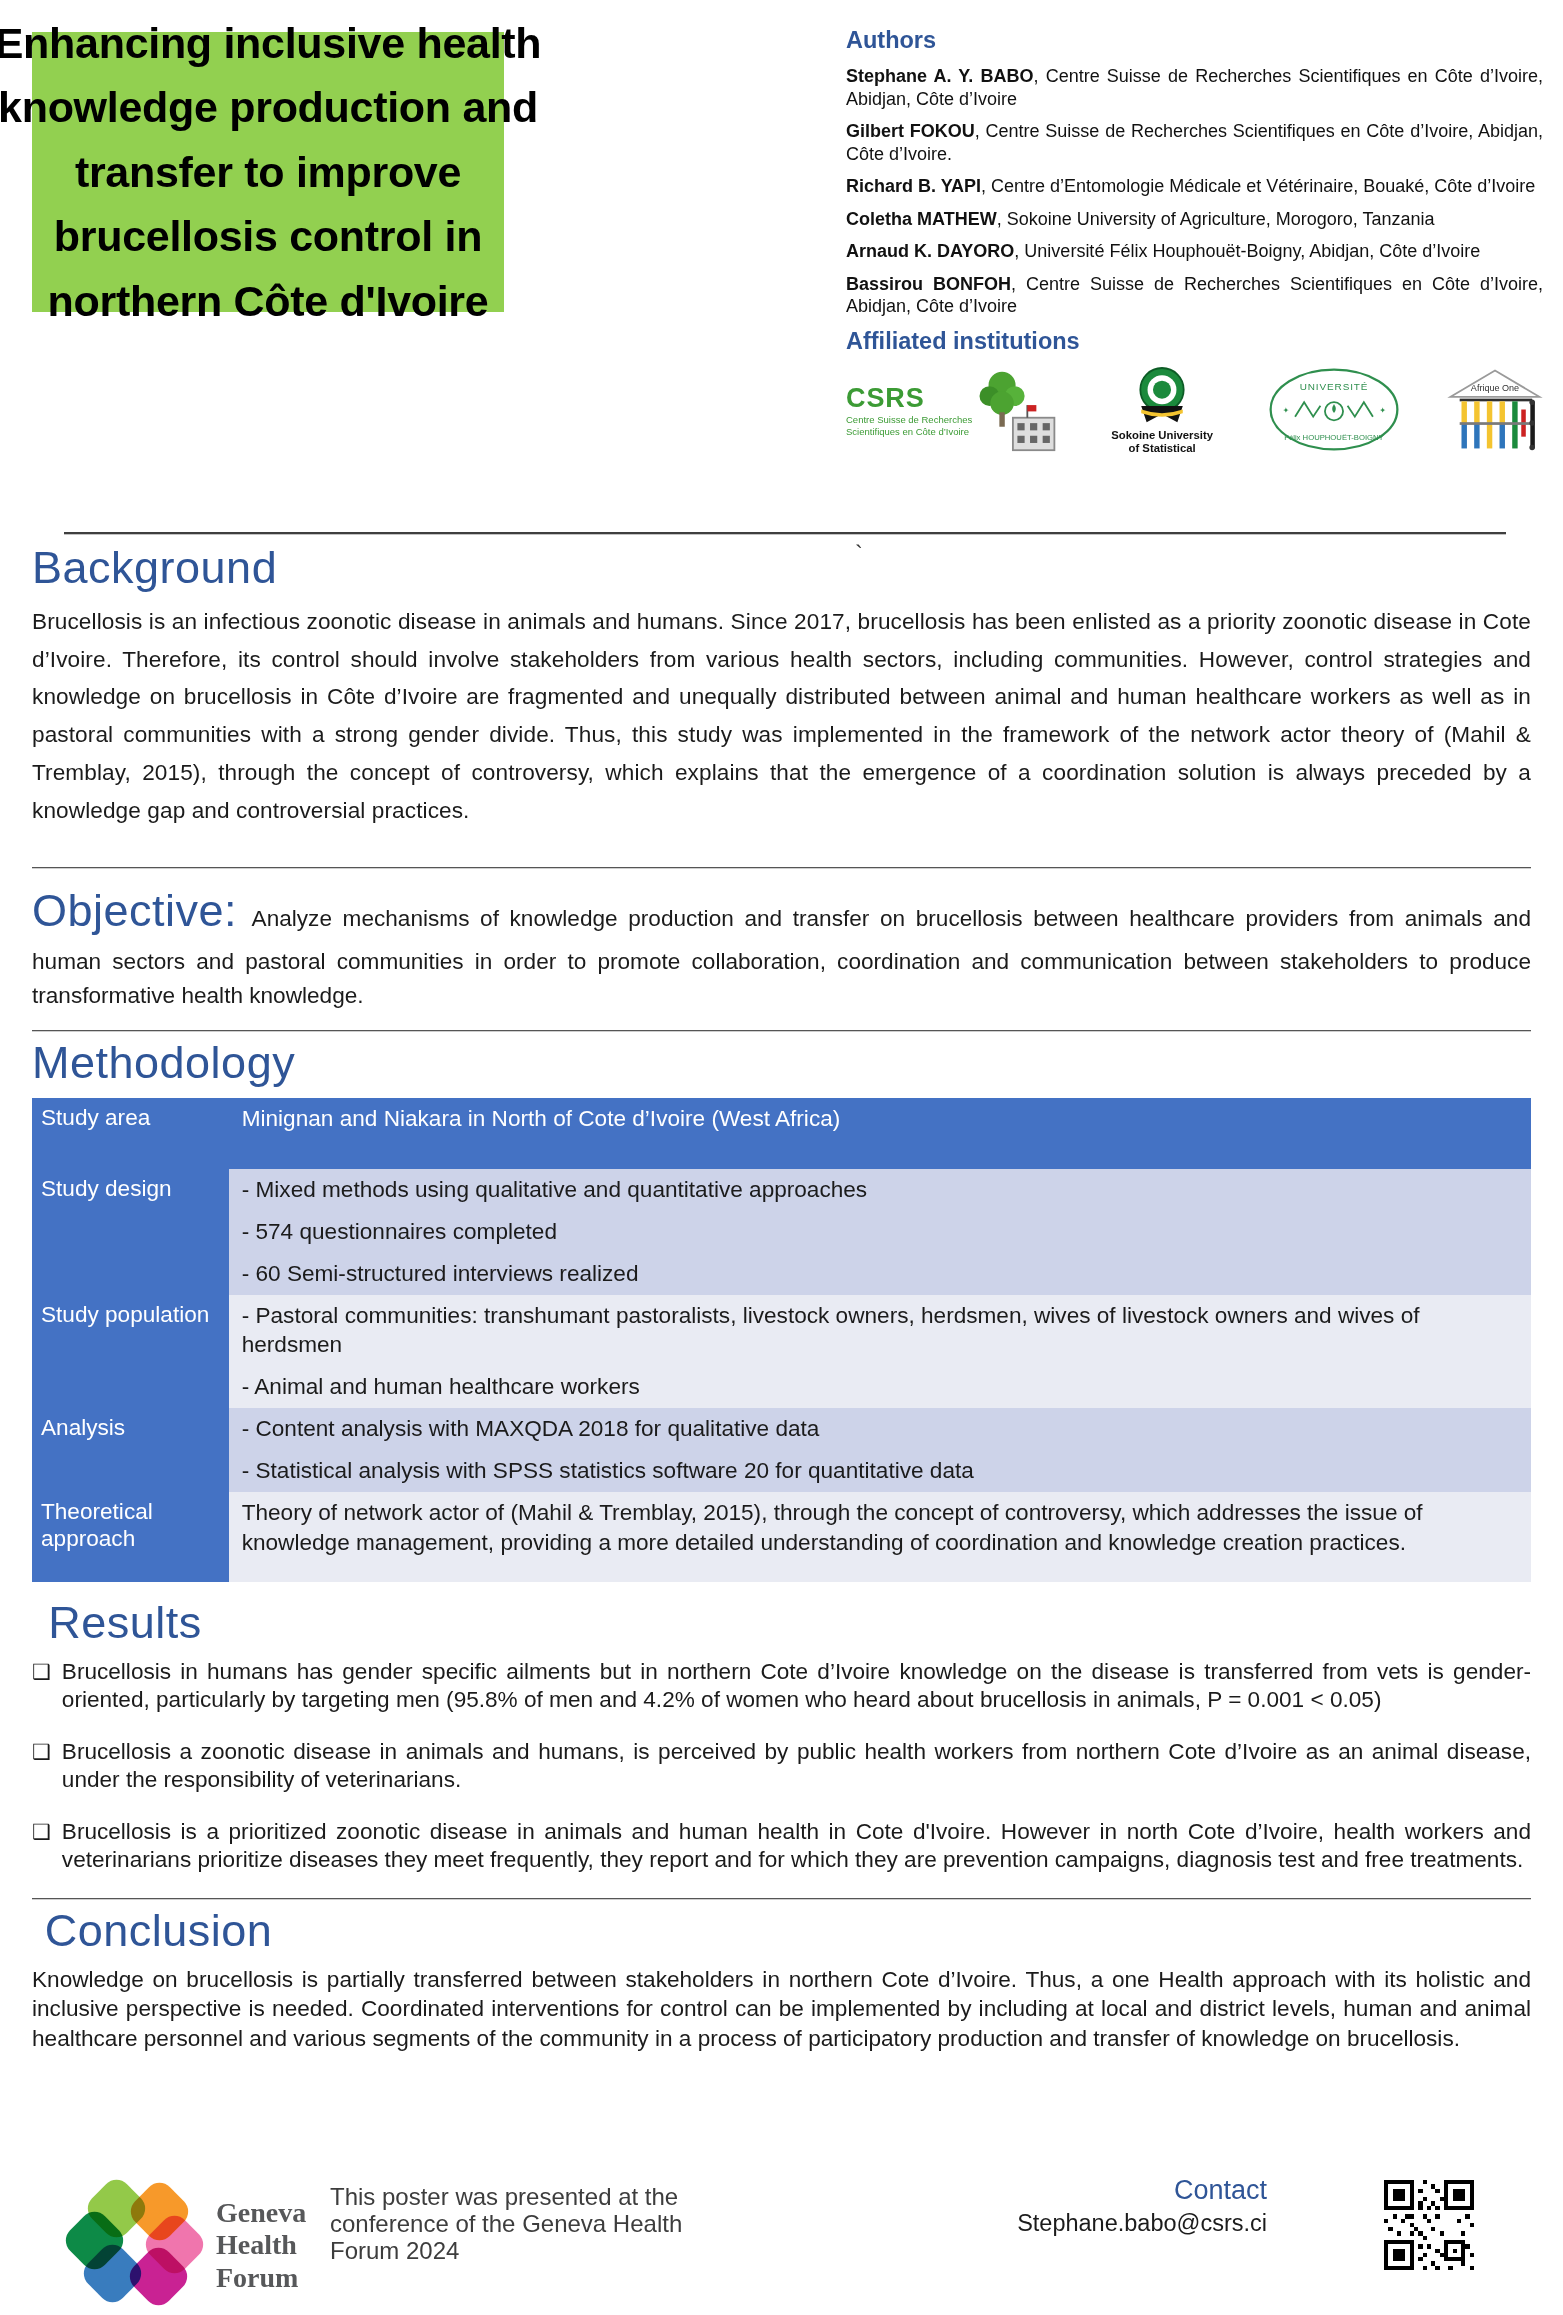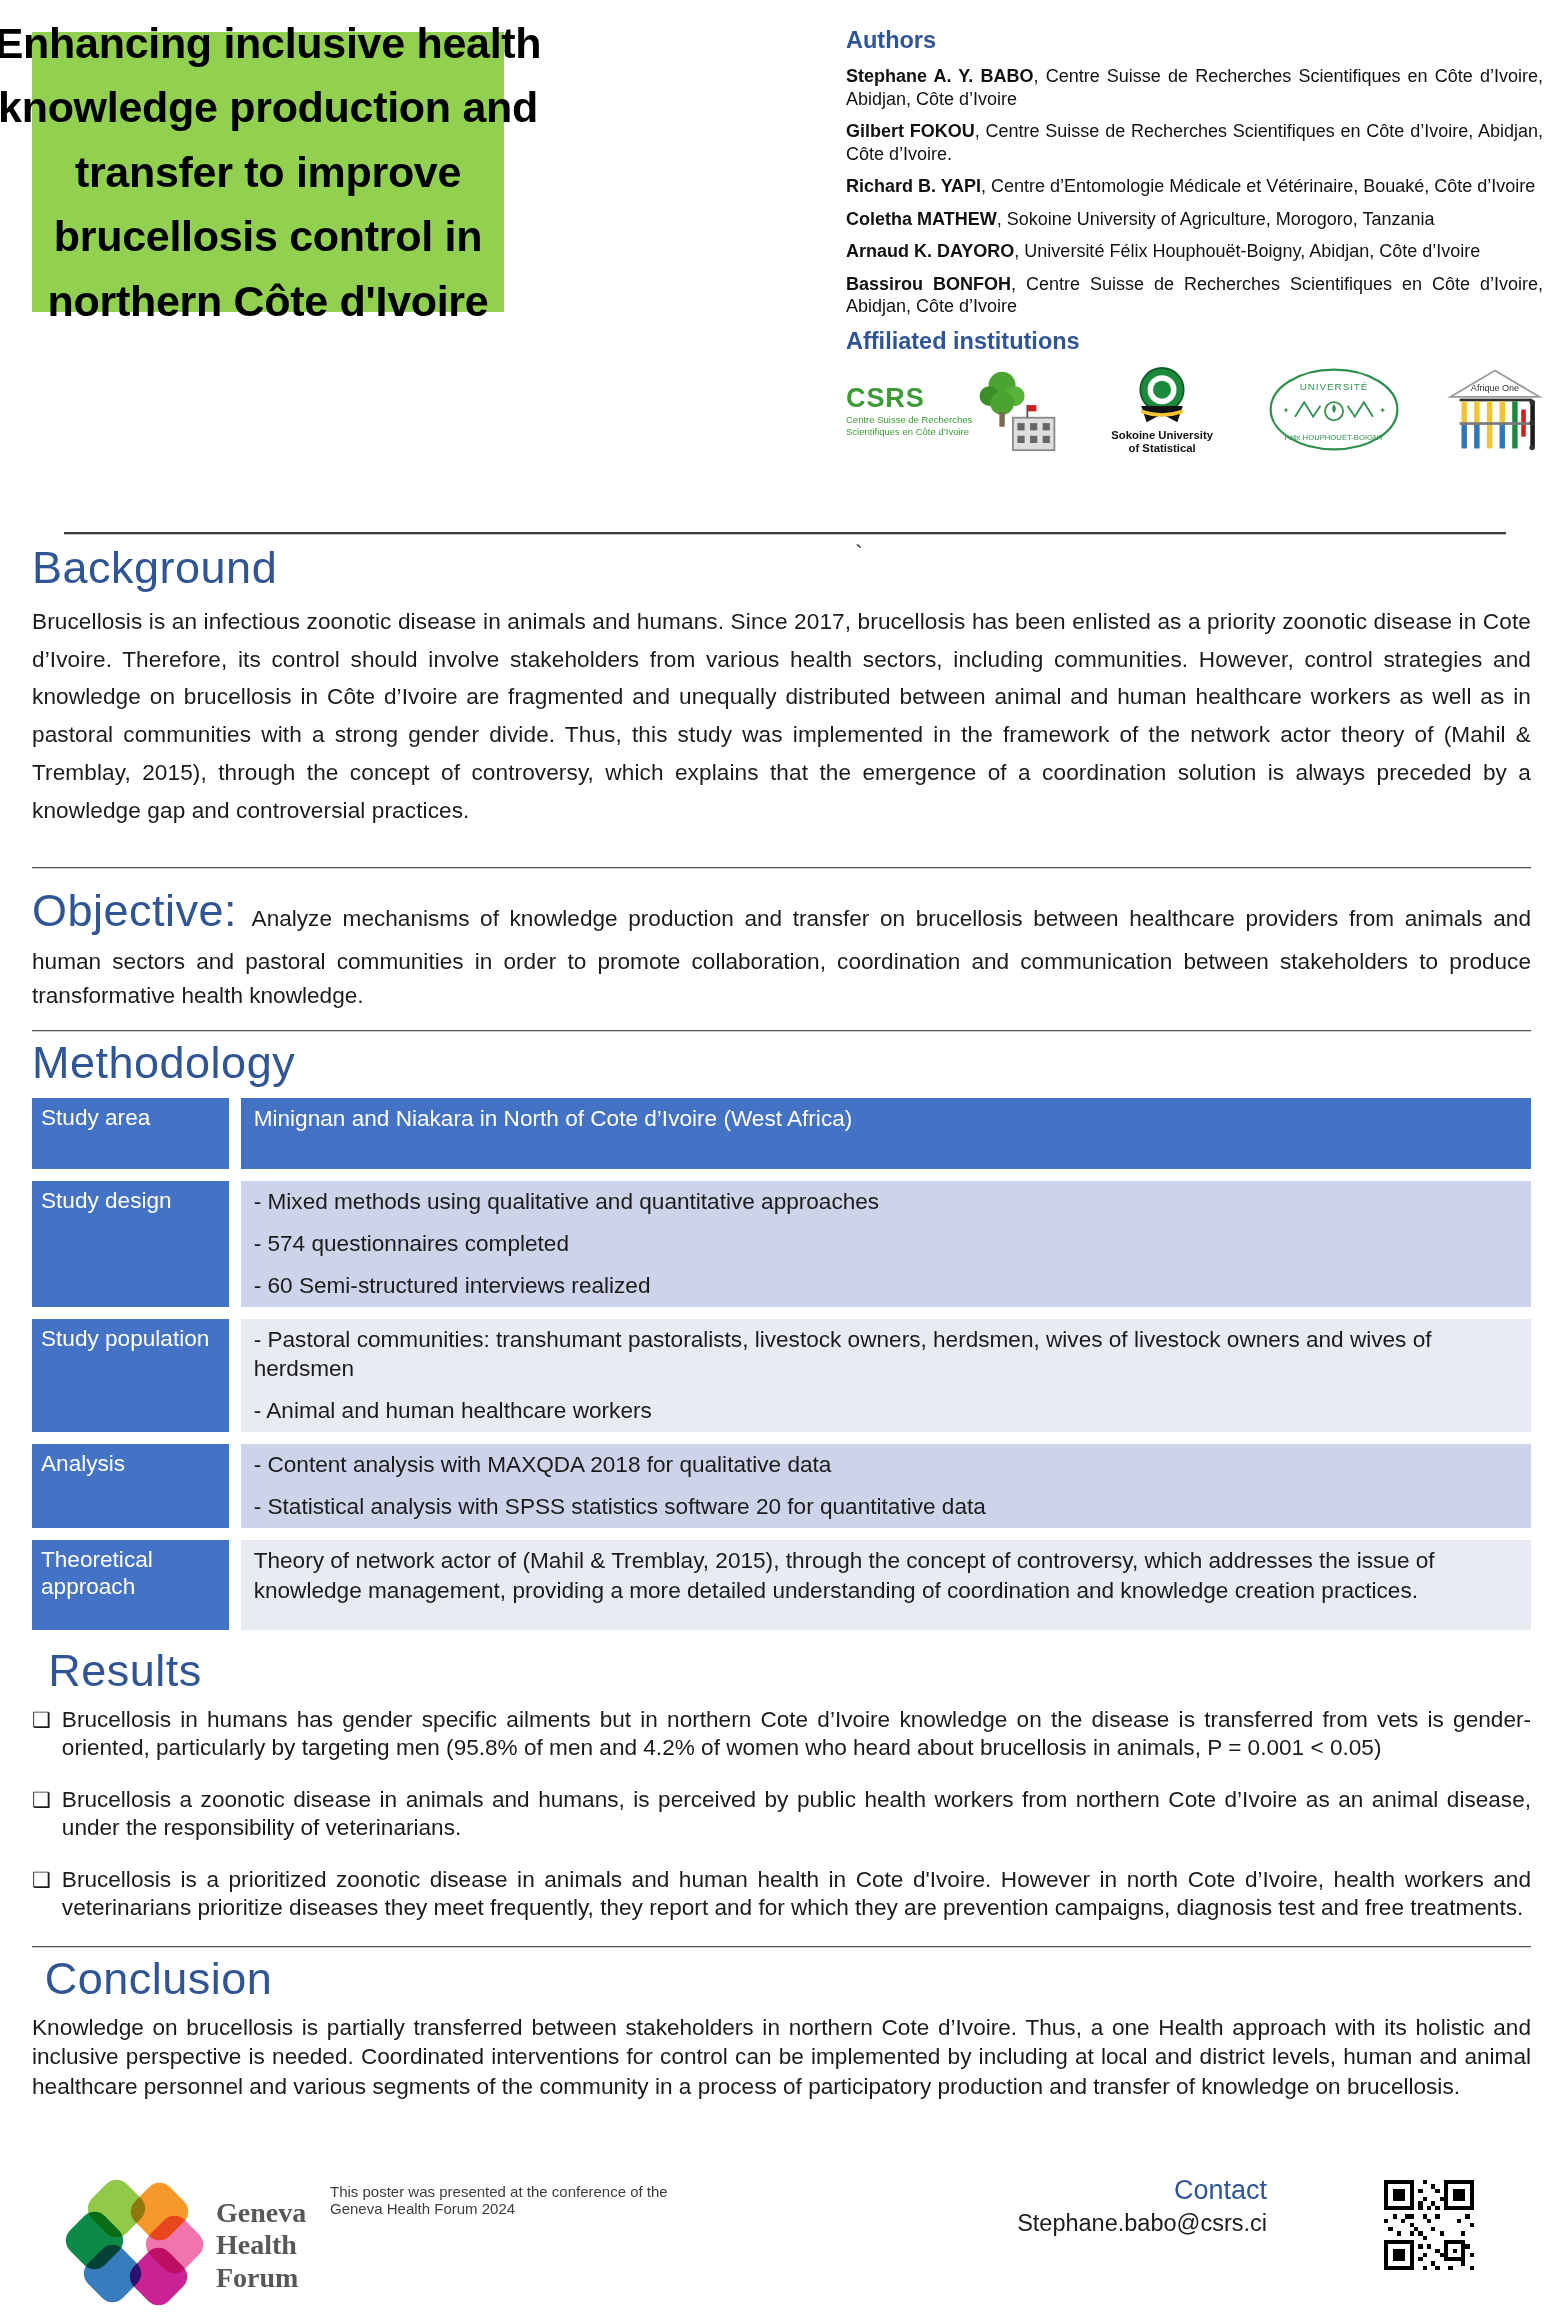--- a/index.html
+++ b/index.html
@@ -32,21 +32,21 @@
   .stray { position:absolute; left:855px; top:541px; font-size:23.5px; color:#333; }
 
   
   .sec { margin:0 32px; }
   .sec-h { color:#2F5597; font-size:45px; font-weight:400; letter-spacing:0.5px; line-height:1.12; margin:7.2px 0 9px; }
   .body-lg { font-size:22.6px; line-height:1.68; text-align:justify; min-height:264px; letter-spacing:0.1px; }
   .obj { font-size:22.6px; line-height:1.52; text-align:justify; margin:9px 32px 16.3px; }
   .obj-head { font-size:45px; color:#2F5597; letter-spacing:0.5px; margin-right:14.5px; }
 
   
-  .mtable { margin:1px 32px 0; display:grid; grid-template-columns:197px 1fr; gap:12px; background:#fff; }
+  .mtable { margin:1px 32px 0; display:grid; grid-template-columns:197px 1fr; gap:0; background:#fff; }
   .mlabel { background:#4472C4; color:#fff; font-size:22.6px; padding:6.3px 9px; line-height:1.2; }
   .mcell  { font-size:22.6px; padding:6.3px 12.7px; line-height:1.3; }
   .mhead  { background:#4472C4; color:#fff; font-weight:400; min-height:71px; }
   .alt-a  { background:#CDD3E9; }
   .alt-b  { background:#E9EBF3; }
   .r0 { min-height:71px; } .r1 { min-height:110px; } .r2 { min-height:87px; } .r3 { min-height:65px; } .r4 { min-height:90px; }
   .mline { margin-bottom:12.7px; }
   .mline:last-child { margin-bottom:0; }
 
   
@@ -63,21 +63,21 @@
   .ghf { position:absolute; left:54px; top:25px; display:flex; gap:26px; align-items:center; }
   .ghf-mark { position:relative; width:136px; height:131px; }
   .petal { position:absolute; width:49px; height:49px; border-radius:14.5px; transform:rotate(45deg); mix-blend-mode:multiply; opacity:0.95; }
   .p-lgreen { background:#8DC63F; left:38px; top:3.6px; }
   .p-orange { background:#F7941E; left:81px; top:7.2px; }
   .p-dgreen { background:#00843D; left:16.3px; top:36px; }
   .p-pink   { background:#F06EA9; left:96px; top:40px; }
   .p-blue   { background:#2E75BB; left:34px; top:69px; }
   .p-magenta{ background:#C6168D; left:80px; top:72px; }
   .ghf-text { font-family:"Liberation Serif",serif; font-weight:700; font-size:28px; line-height:1.15; color:#57585a; }
-  .foot-note { position:absolute; left:330px; top:29px; width:353px; font-size:15px; line-height:1.12; color:#3d3d3d; }
+  .foot-note { position:absolute; left:330px; top:29px; width:353px; font-size:24px; line-height:1.12; color:#3d3d3d; }
   .contact { position:absolute; left:968px; top:20px; width:299px; text-align:right; }
   .contact .c-h { color:#2F5597; font-size:27px; margin-bottom:3.6px; }
   .contact .c-e { color:#1b1b1b; font-size:23.5px; }
   .qr { position:absolute; left:1384px; top:25px; width:90px; height:90px; }
 </style>
 </head>
 <body>
 
 <div class="poster">
 

